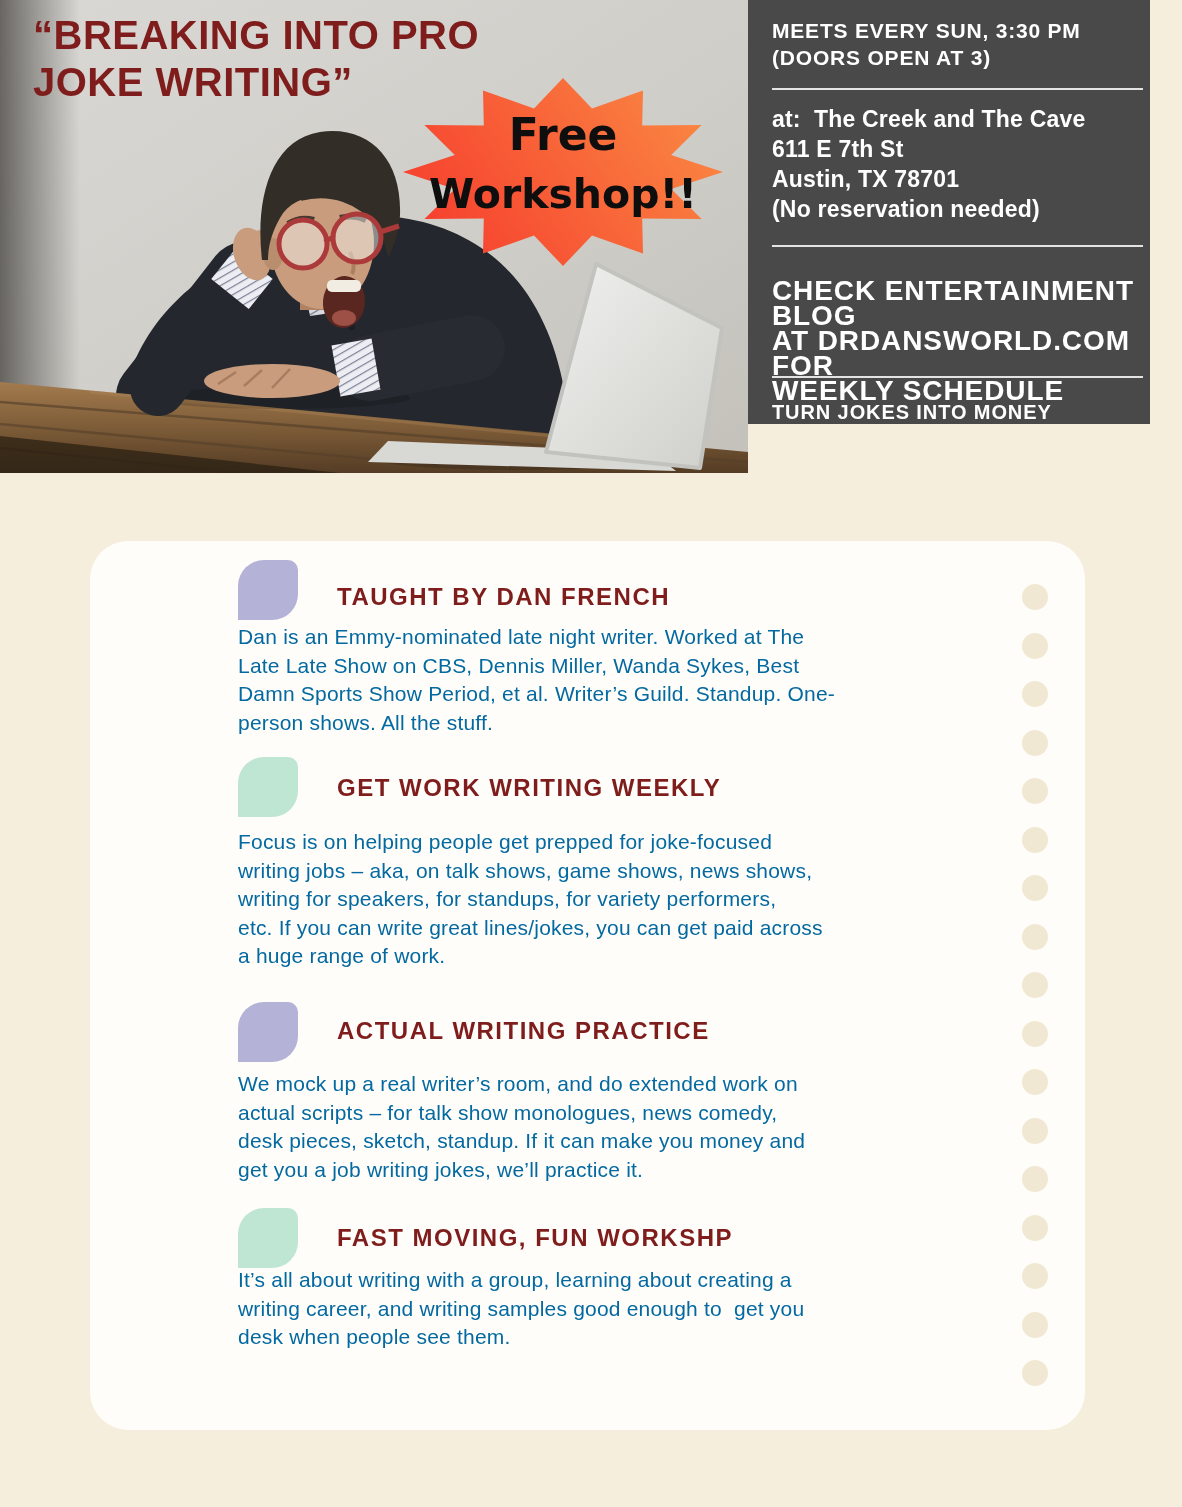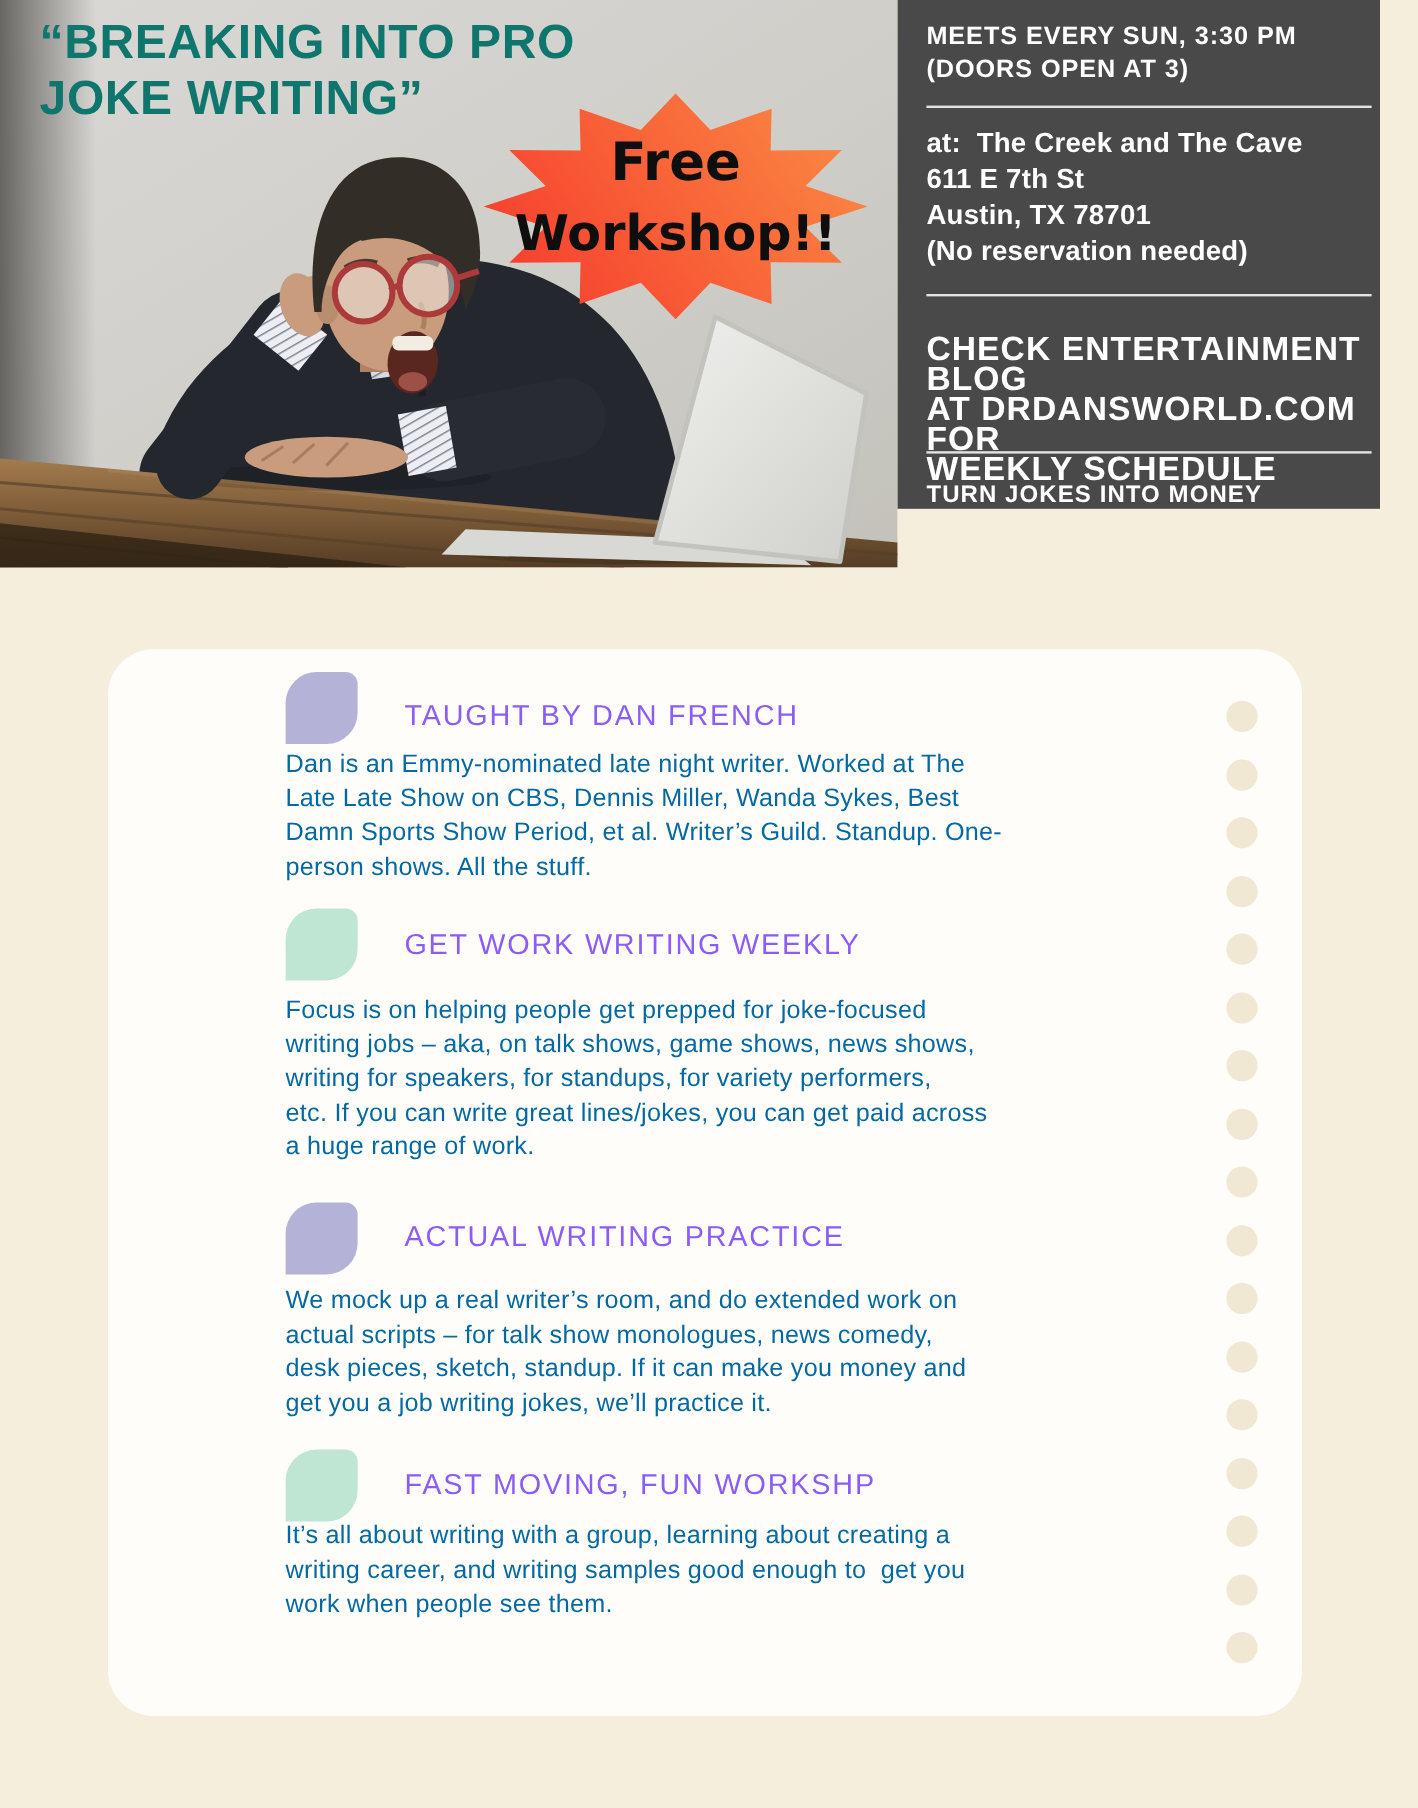--- a/index.html
+++ b/index.html
@@ -9,21 +9,21 @@
     font-family:"Liberation Sans",sans-serif;
     overflow:hidden;
   }
   .pre{white-space:pre-wrap;}
 
   
   .photo-wrap{position:absolute;left:0;top:0;width:748px;height:473px;overflow:hidden;}
   .poster-title{
     position:absolute;left:33px;top:12px;width:560px;
     font-size:40px;font-weight:bold;line-height:47px;letter-spacing:.5px;
-    color:#0f766e;z-index:3;
+    color:#7f1d1d;z-index:3;
   }
   .starburst{position:absolute;left:398px;top:74px;width:330px;height:196px;z-index:4;}
   .star-text{font-family:"DejaVu Sans",sans-serif;font-weight:bold;fill:#0e0e0e;}
 
   .info-panel{
     position:absolute;left:748px;top:0;width:402px;height:424px;
     background:#494949;color:#ffffff;z-index:2;
   }
   .info-panel .blk{position:absolute;left:24px;right:14px;}
   .ip-meeting{top:17px;font-size:21px;font-weight:bold;line-height:27px;letter-spacing:.8px;}
@@ -40,21 +40,21 @@
     position:absolute;left:90px;top:541px;width:995px;height:889px;
     background:#fffdf9;border-radius:38px;
   }
   .accent-square{
     position:absolute;left:148px;width:60px;height:60px;
     border-radius:26px 10px 26px 0;
   }
   .sq1{top:19px;}  .sq2{top:216px;} .sq3{top:461px;} .sq4{top:667px;}
   .sec-heading{
     position:absolute;left:247px;
-    font-size:24px;font-weight:normal;letter-spacing:1.5px;color:#8b5cf6;line-height:26px;
+    font-size:24px;font-weight:bold;letter-spacing:1.5px;color:#7f1d1d;line-height:26px;
   }
   .h1{top:43px;} .h2{top:234px;} .h3{top:477px;} .h4{top:684px;}
   .sec-body{
     position:absolute;left:148px;width:690px;
     font-size:21px;line-height:28.6px;color:#0369a1;letter-spacing:.2px;
   }
   .p1{top:82px;} .p2{top:287px;} .p3{top:529px;} .p4{top:725px;}
 
   .dots-column{position:absolute;left:0;top:0;width:100%;height:100%;pointer-events:none;}
   .dot{position:absolute;left:932px;width:26px;height:26px;border-radius:50%;}
@@ -203,21 +203,21 @@
   <div class="sec-heading h3">ACTUAL WRITING PRACTICE</div>
   <div class="sec-body p3 pre">We mock up a real writer’s room, and do extended work on
 actual scripts – for talk show monologues, news comedy,
 desk pieces, sketch, standup. If it can make you money and
 get you a job writing jokes, we’ll practice it.</div>
 
   <div class="accent-square sq4" style="background-color: rgb(191, 230, 211);"></div>
   <div class="sec-heading h4">FAST MOVING, FUN WORKSHP</div>
   <div class="sec-body p4 pre">It’s all about writing with a group, learning about creating a
 writing career, and writing samples good enough to  get you
-work when people see them.</div>
+desk when people see them.</div>
 
   <div class="dots-column">
       <div class="dot" style="top: 43px; background-color: rgb(240, 232, 211);"></div>
       <div class="dot" style="top: 91.5px; background-color: rgb(240, 232, 211);"></div>
       <div class="dot" style="top: 140px; background-color: rgb(240, 232, 211);"></div>
       <div class="dot" style="top: 188.5px; background-color: rgb(240, 232, 211);"></div>
       <div class="dot" style="top: 237px; background-color: rgb(240, 232, 211);"></div>
       <div class="dot" style="top: 285.5px; background-color: rgb(240, 232, 211);"></div>
       <div class="dot" style="top: 334px; background-color: rgb(240, 232, 211);"></div>
       <div class="dot" style="top: 382.5px; background-color: rgb(240, 232, 211);"></div>

